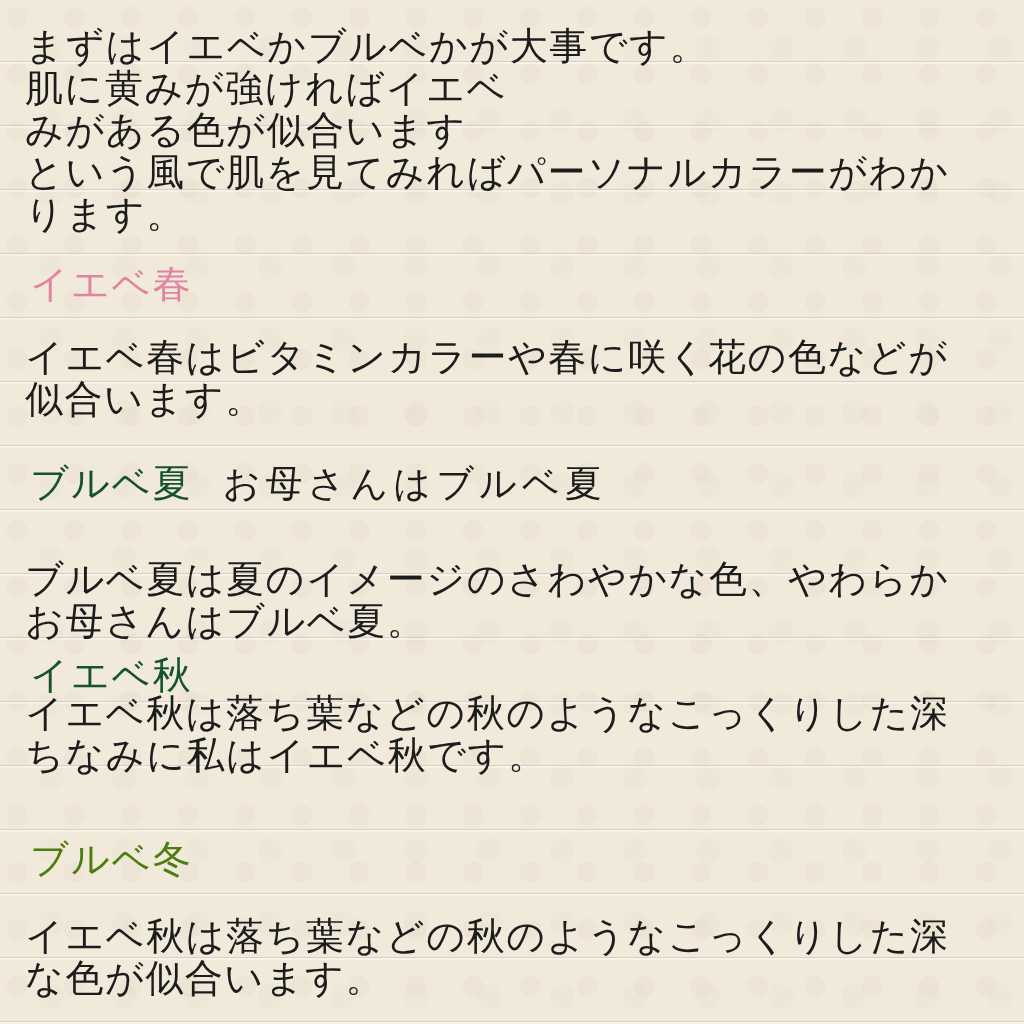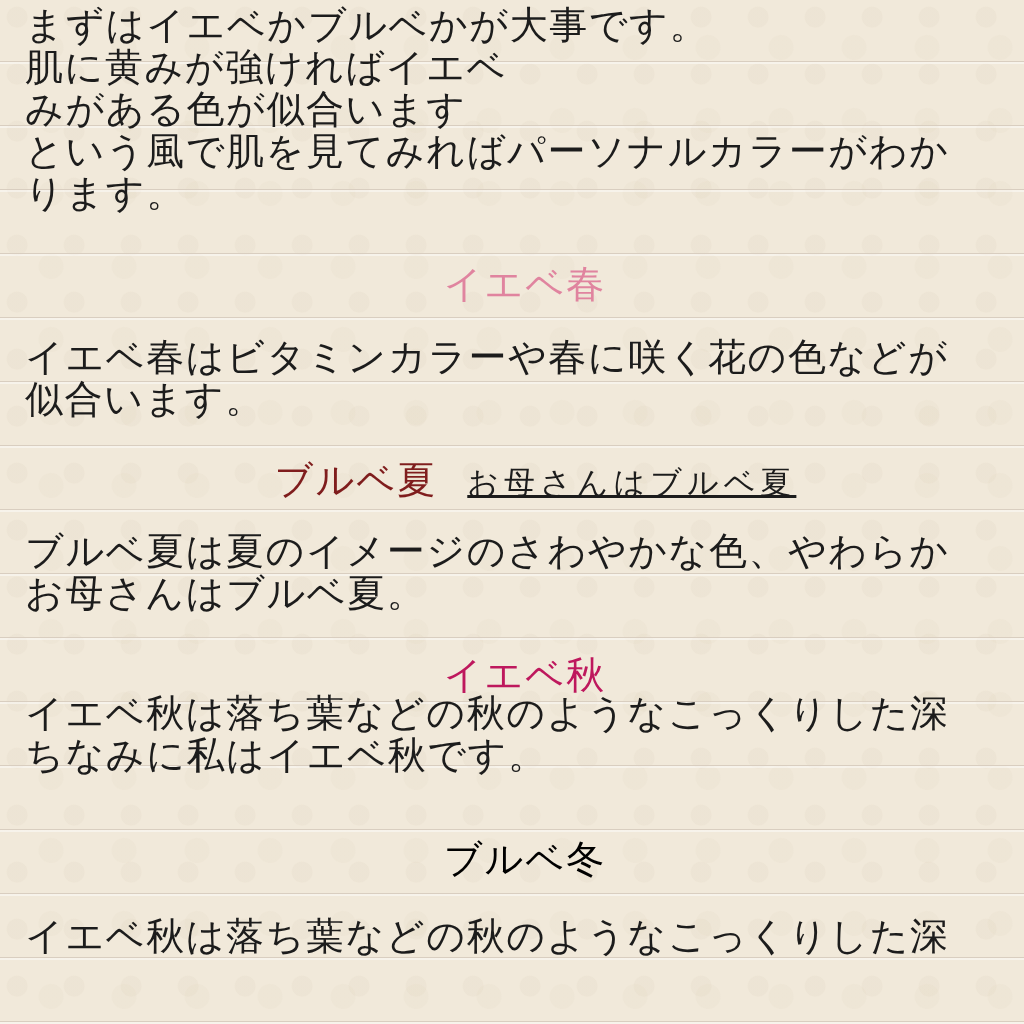--- a/index.html
+++ b/index.html
@@ -35,68 +35,67 @@
     line-height: 42px;
     letter-spacing: 1.5px;
     white-space: nowrap;
   }
   .heading-row {
     left: 30px;
     display: flex;
     align-items: baseline;
     gap: 30px;
     white-space: nowrap;
-    justify-content: center;
   }
   .season-heading {
     font-size: 38px;
     line-height: 42px;
     letter-spacing: 2px;
   }
   .heading-note {
-    font-size: 31px;
+    font-size: 37px;
     letter-spacing: 5px;
     color: #1c1c1c;
-    text-decoration: underline;
   }
 </style>
 </head>
 <body>
 
-<div class="block" style="top:4px">
+<div class="block" style="top:25px">
   <div class="body-line">まずはイエベかブルベかが大事です。</div>
   <div class="body-line">肌に黄みが強ければイエベ</div>
   <div class="body-line">みがある色が似合います</div>
   <div class="body-line">という風で肌を見てみればパーソナルカラーがわか</div>
   <div class="body-line">ります。</div>
 </div>
 
 <div class="block heading-row" style="top:263px">
   <span class="season-heading" style="color: rgb(224, 132, 159);">イエベ春</span>
 </div>
 <div class="block" style="top:336px">
   <div class="body-line">イエベ春はビタミンカラーや春に咲く花の色などが</div>
   <div class="body-line">似合います。</div>
 </div>
 
 <div class="block heading-row" style="top:459px">
-  <span class="season-heading" style="color: #7f1d1d; margin-left: 21px;">ブルベ夏</span>
+  <span class="season-heading" style="color: #14532d;">ブルベ夏</span>
   <span class="heading-note">お母さんはブルベ夏</span>
 </div>
-<div class="block" style="top:530px">
+<div class="block" style="top:558px">
   <div class="body-line">ブルベ夏は夏のイメージのさわやかな色、やわらか</div>
   <div class="body-line">お母さんはブルベ夏。</div>
 </div>
 
 <div class="block heading-row" style="top:654px; gap:24px">
-  <span class="season-heading" style="color: #be185d;">イエベ秋</span>
+  <span class="season-heading" style="color: #14532d;">イエベ秋</span>
 </div>
 <div class="block" style="top:692px">
   <div class="body-line">イエベ秋は落ち葉などの秋のようなこっくりした深</div>
   <div class="body-line">ちなみに私はイエベ秋です。</div>
 </div>
 
 <div class="block heading-row" style="top:838px">
-  <span class="season-heading" style="color: #000000;">ブルベ冬</span>
+  <span class="season-heading" style="color: #4d7c0f;">ブルベ冬</span>
 </div>
 <div class="block" style="top:915px">
   <div class="body-line">イエベ秋は落ち葉などの秋のようなこっくりした深</div>
+  <div class="body-line">な色が似合います。</div>
 </div>
 
 </body></html>

